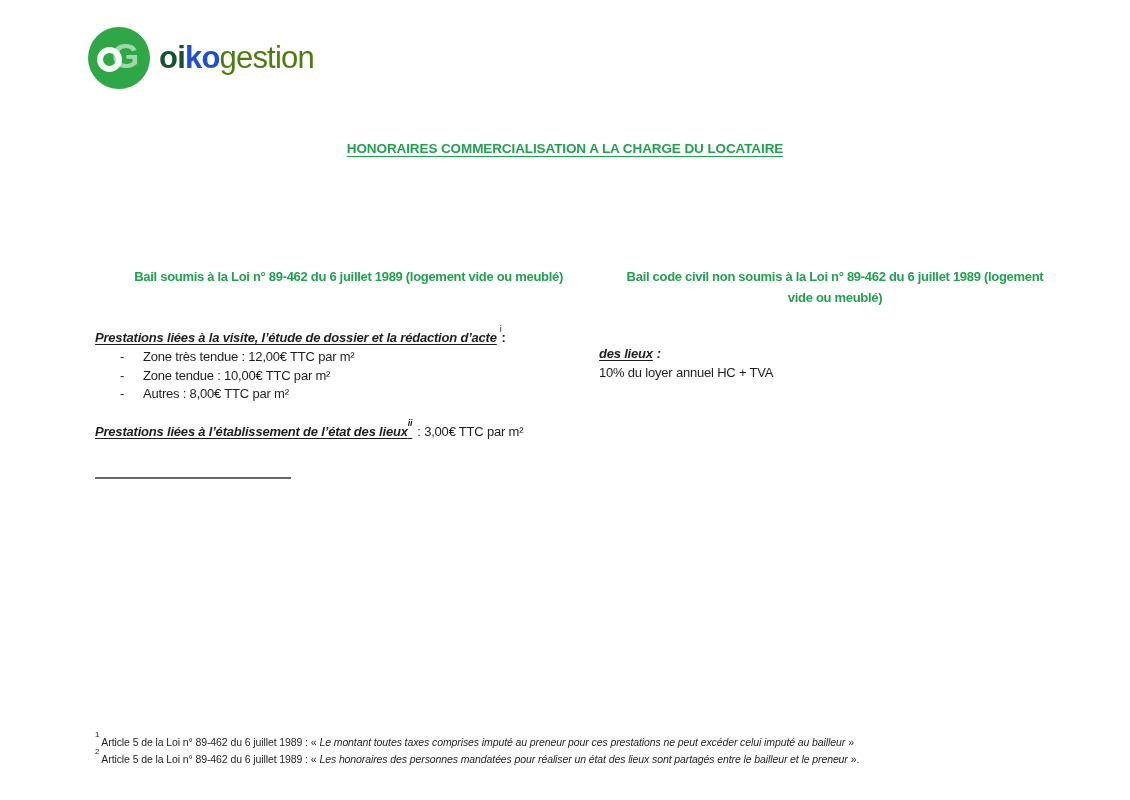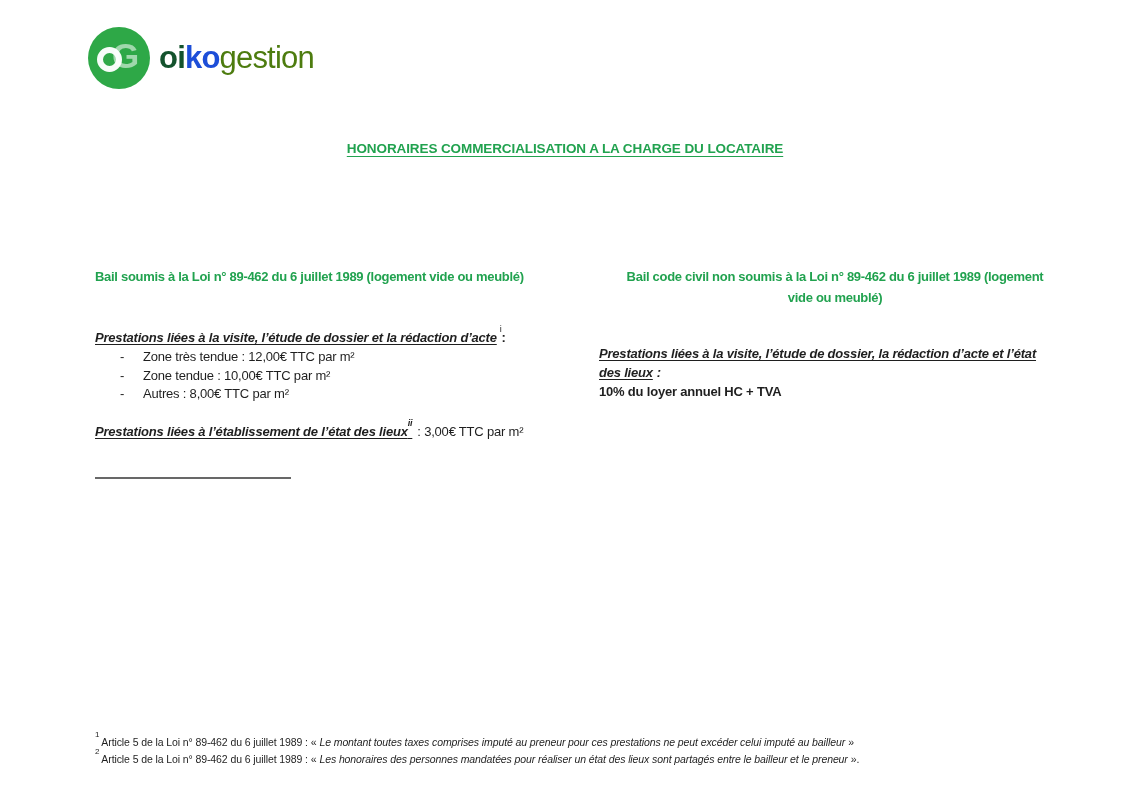--- a/index.html
+++ b/index.html
@@ -27,40 +27,40 @@
     font-size:13.5px; font-weight:bold; letter-spacing:-0.1px; color:#21A24F;
     text-decoration:underline; text-underline-offset:3px;
   }
 
   
   .col { position:absolute; top:266px; font-size:13px; line-height:18.5px; letter-spacing:-0.2px; }
   .col-left  { left:95px;  width:468px; }
   .col-right { left:599px; width:472px; }
 
   .col-header { color:#21A24F; font-weight:bold; line-height:21px; letter-spacing:-0.3px; }
-  .col-left .col-header { white-space:nowrap; }
+  .col-left .col-header { white-space:nowrap;text-align:right; }
   .hdr-line { display:block;text-align:center; }
 
   .sec-heading { font-weight:bold; font-style:italic; line-height:19px; }
   .col-left  .sec1 { margin-top:38px; }
   .col-right .sec1 { margin-top:36px; }
   .hu { text-decoration:underline; text-underline-offset:2px; }
   .h-line1 { display:block; }
   .noteref { font-size:9px; font-weight:normal; font-style:normal; position:relative; top:-5px; margin-left:3px; }
   .noteref.ital { font-style:italic; font-weight:bold; margin-left:0; }
   .suffix { font-style:normal; }
   .col-right .suffix { font-style:italic; margin-left:4px; }
 
   .dash-list { margin-top:1px; }
   .dash-item { position:relative; padding-left:48px; line-height:18.5px; }
   .dash { position:absolute; left:25px; }
 
   .sec2 { margin-top:15px; white-space:nowrap; }
   .sec2 .value { font-weight:normal; font-style:normal; margin-left:5px; }
-  .value-line { font-weight:bold; font-style:normal; line-height:19px; }
+  .value-line { font-weight:normal; font-style:normal; line-height:19px; }
 
   
   .fn-sep { position:absolute; left:95px; top:477px; width:196px; height:2px; background:#686868; }
 
   
   .footnotes { position:absolute; left:95px; top:732px; width:980px;
                font-size:10.5px; line-height:14.5px; letter-spacing:-0.1px; color:#1f1f1f; }
   .fn { white-space:nowrap; }
   .fn-marker { font-size:8px; position:relative; top:-4px; }
   .fn-prefix { margin-left:2px; margin-right:3px; }
@@ -98,21 +98,21 @@
     <div class="sec-heading sec2"><span class="hu"><span>Prestations liées à l’établissement de l’état des lieux</span><sup class="noteref ital">ii</sup></span><span class="value">: 3,00€ TTC par m²</span></div>
   </div>
 
   <div class="col col-right">
     <div class="col-header">
         <span class="hdr-line">Bail code civil non soumis à la Loi n° 89-462 du 6 juillet 1989 (logement</span>
         <span class="hdr-line">vide ou meublé)</span>
       </div>
 
     <div class="sec1">
-      <div class="sec-heading"><span class="hu h-line1">Prestations liées à la visite, l’étude de dossier, la rédaction d’acte et l’état</span><span class="hu">des lieux</span><span class="suffix">:</span></div>
+      <div class="sec-heading"><span class="hu">des lieux</span><span class="suffix">:</span></div>
       <div class="value-line">10% du loyer annuel HC + TVA</div>
     </div>
   </div>
 
   <div class="fn-sep"></div>
 
   <div class="footnotes">
     <div class="fn"><sup class="fn-marker">1</sup><span class="fn-prefix">Article 5 de la Loi n° 89-462 du 6 juillet 1989 : «</span><span class="fn-quote">Le montant toutes taxes comprises imputé au preneur pour ces prestations ne peut excéder celui imputé au bailleur</span><span class="fn-suffix">»</span></div>
     <div class="fn"><sup class="fn-marker">2</sup><span class="fn-prefix">Article 5 de la Loi n° 89-462 du 6 juillet 1989 : «</span><span class="fn-quote">Les honoraires des personnes mandatées pour réaliser un état des lieux sont partagés entre le bailleur et le preneur</span><span class="fn-suffix">».</span></div>
   </div>

